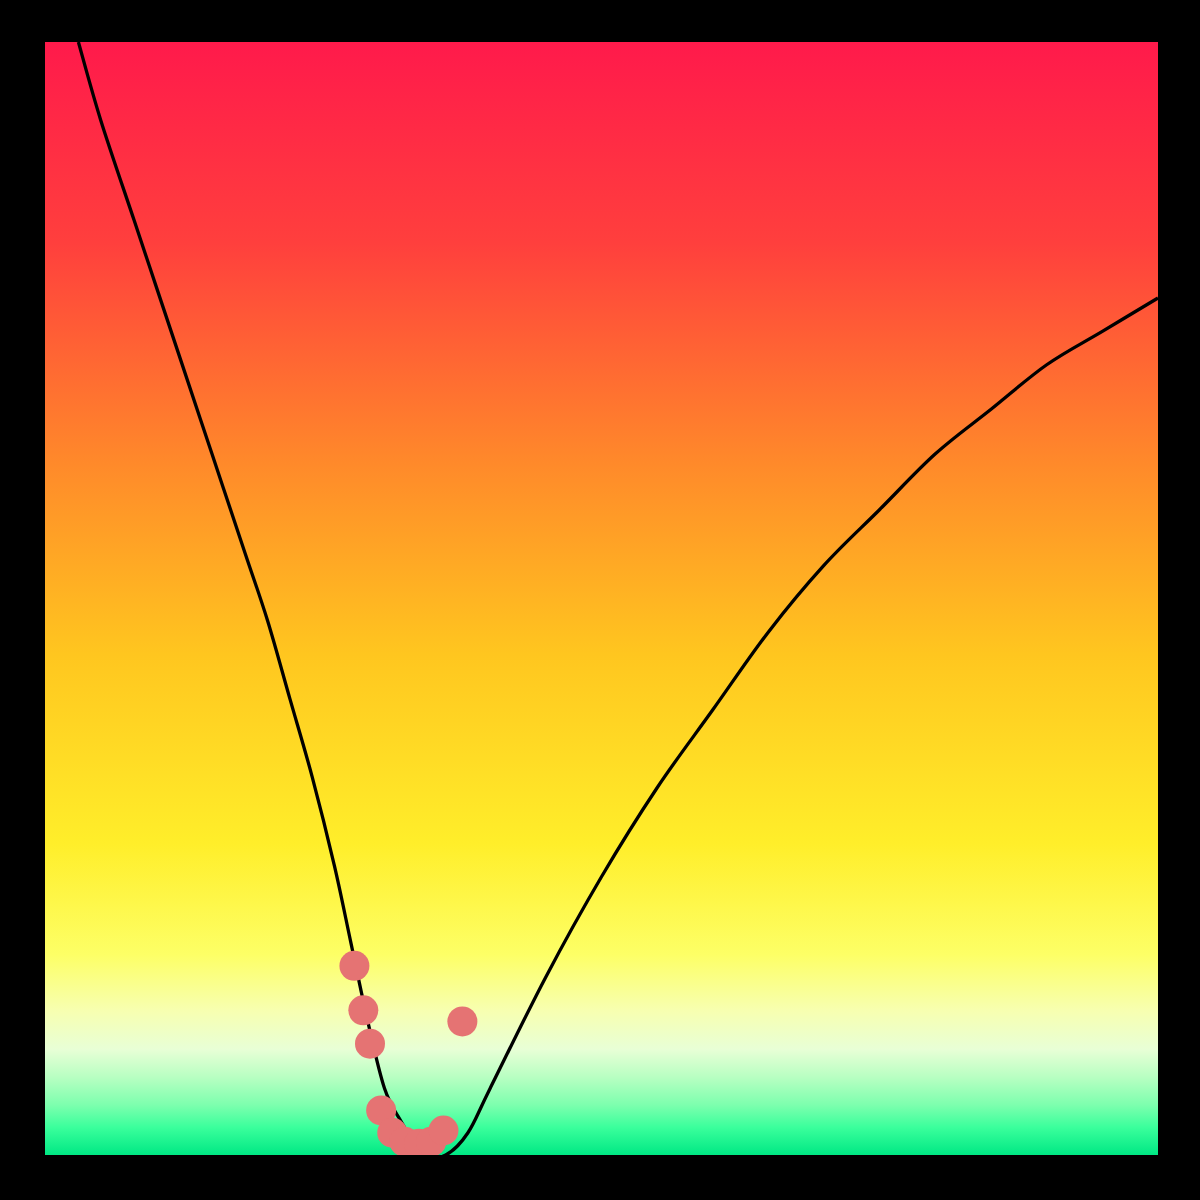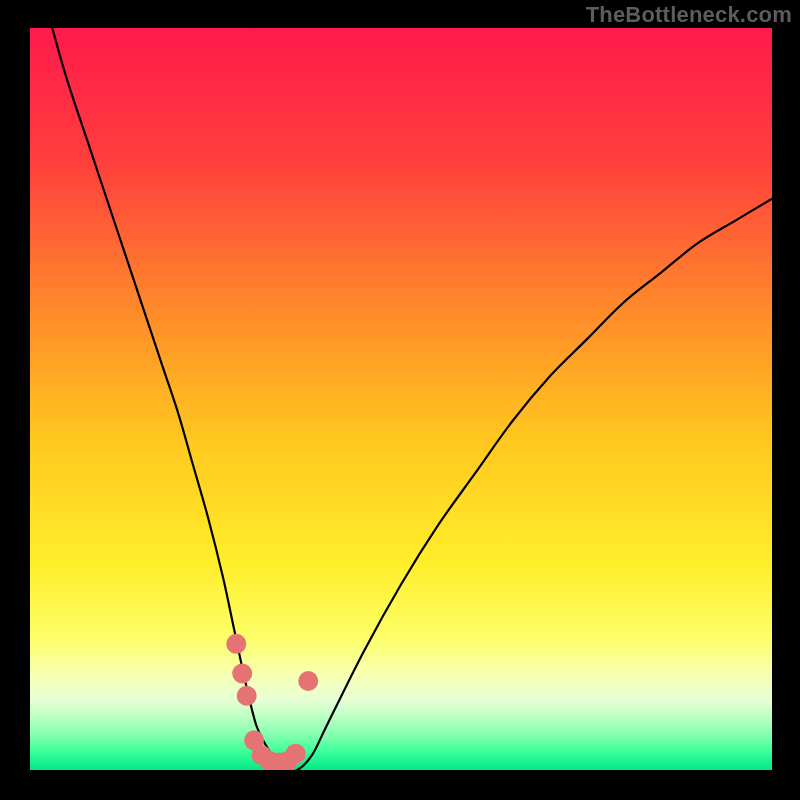--- a/index.html
+++ b/index.html
@@ -30,21 +30,20 @@
   }
   svg.plot {
     position: absolute;
     top: 0; left: 0;
   }
 </style>
 </head>
 <body>
 
 <div class="frame">
-  <div class="watermark">TheBottleneck.com</div>
 
   <svg class="plot" width="800" height="800" viewBox="0 0 800 800">
     <defs>
       <linearGradient id="bg-grad" x1="0" y1="0" x2="0" y2="1">
           <stop offset="0%" stop-color="#ff1a4b"></stop>
           <stop offset="18%" stop-color="#ff3f3d"></stop>
           <stop offset="38%" stop-color="#ff8a2a"></stop>
           <stop offset="55.00000000000001%" stop-color="#ffc61f"></stop>
           <stop offset="72%" stop-color="#ffee2a"></stop>
           <stop offset="82%" stop-color="#fdff66"></stop>

